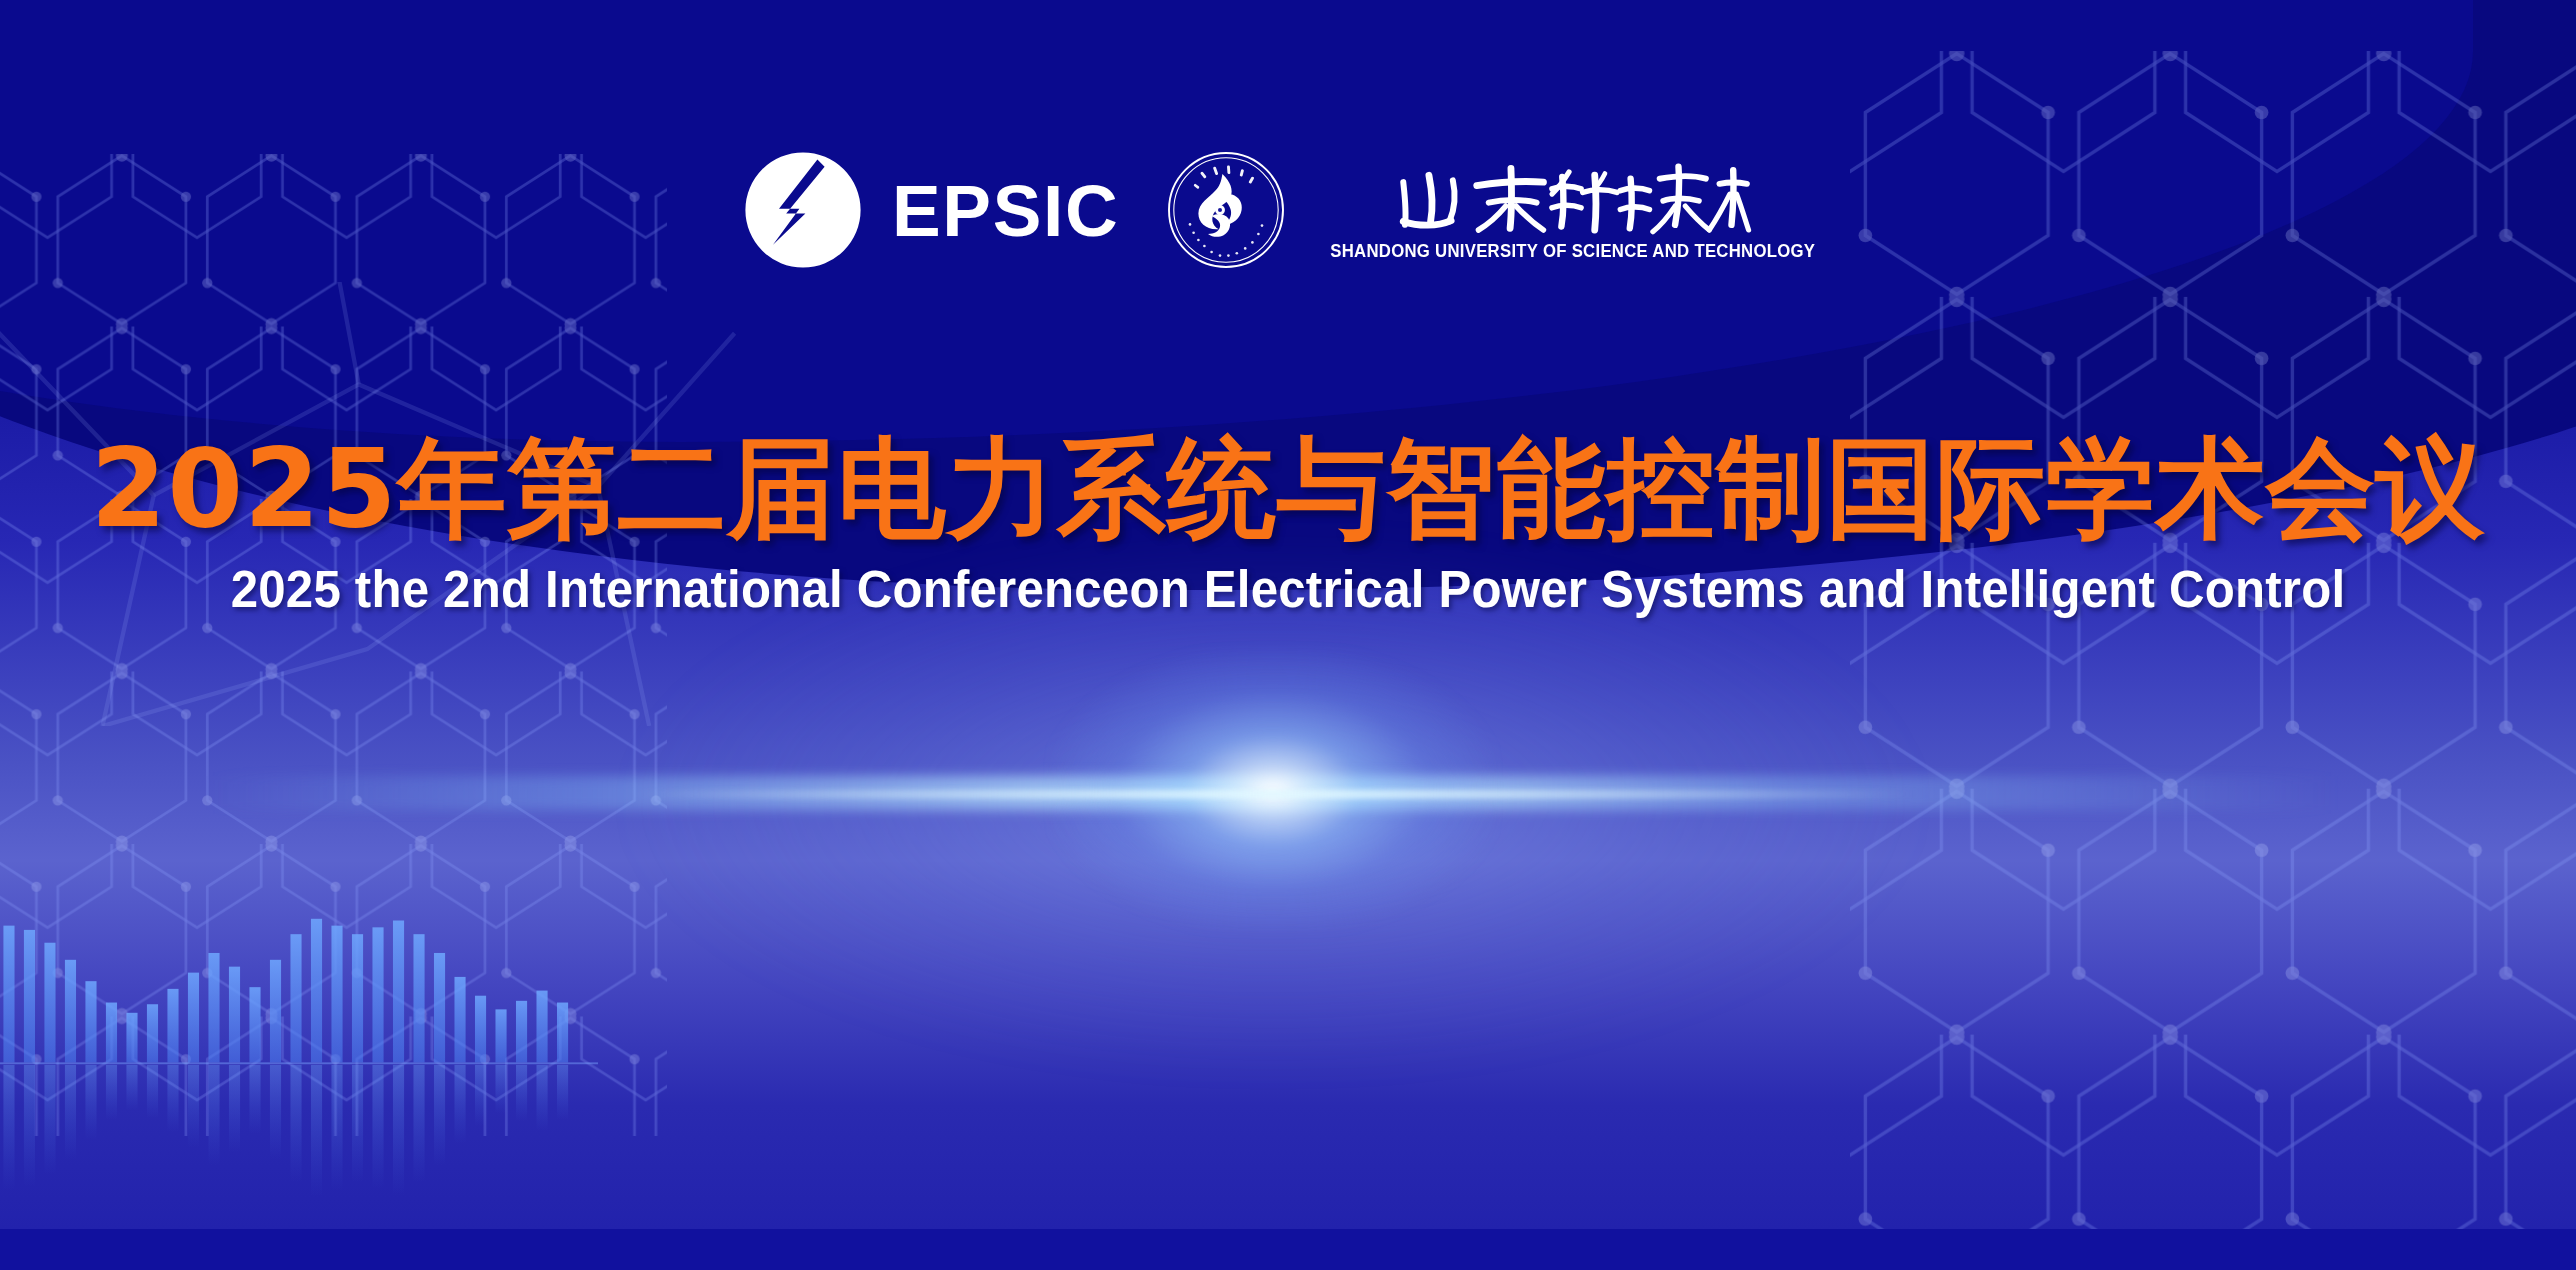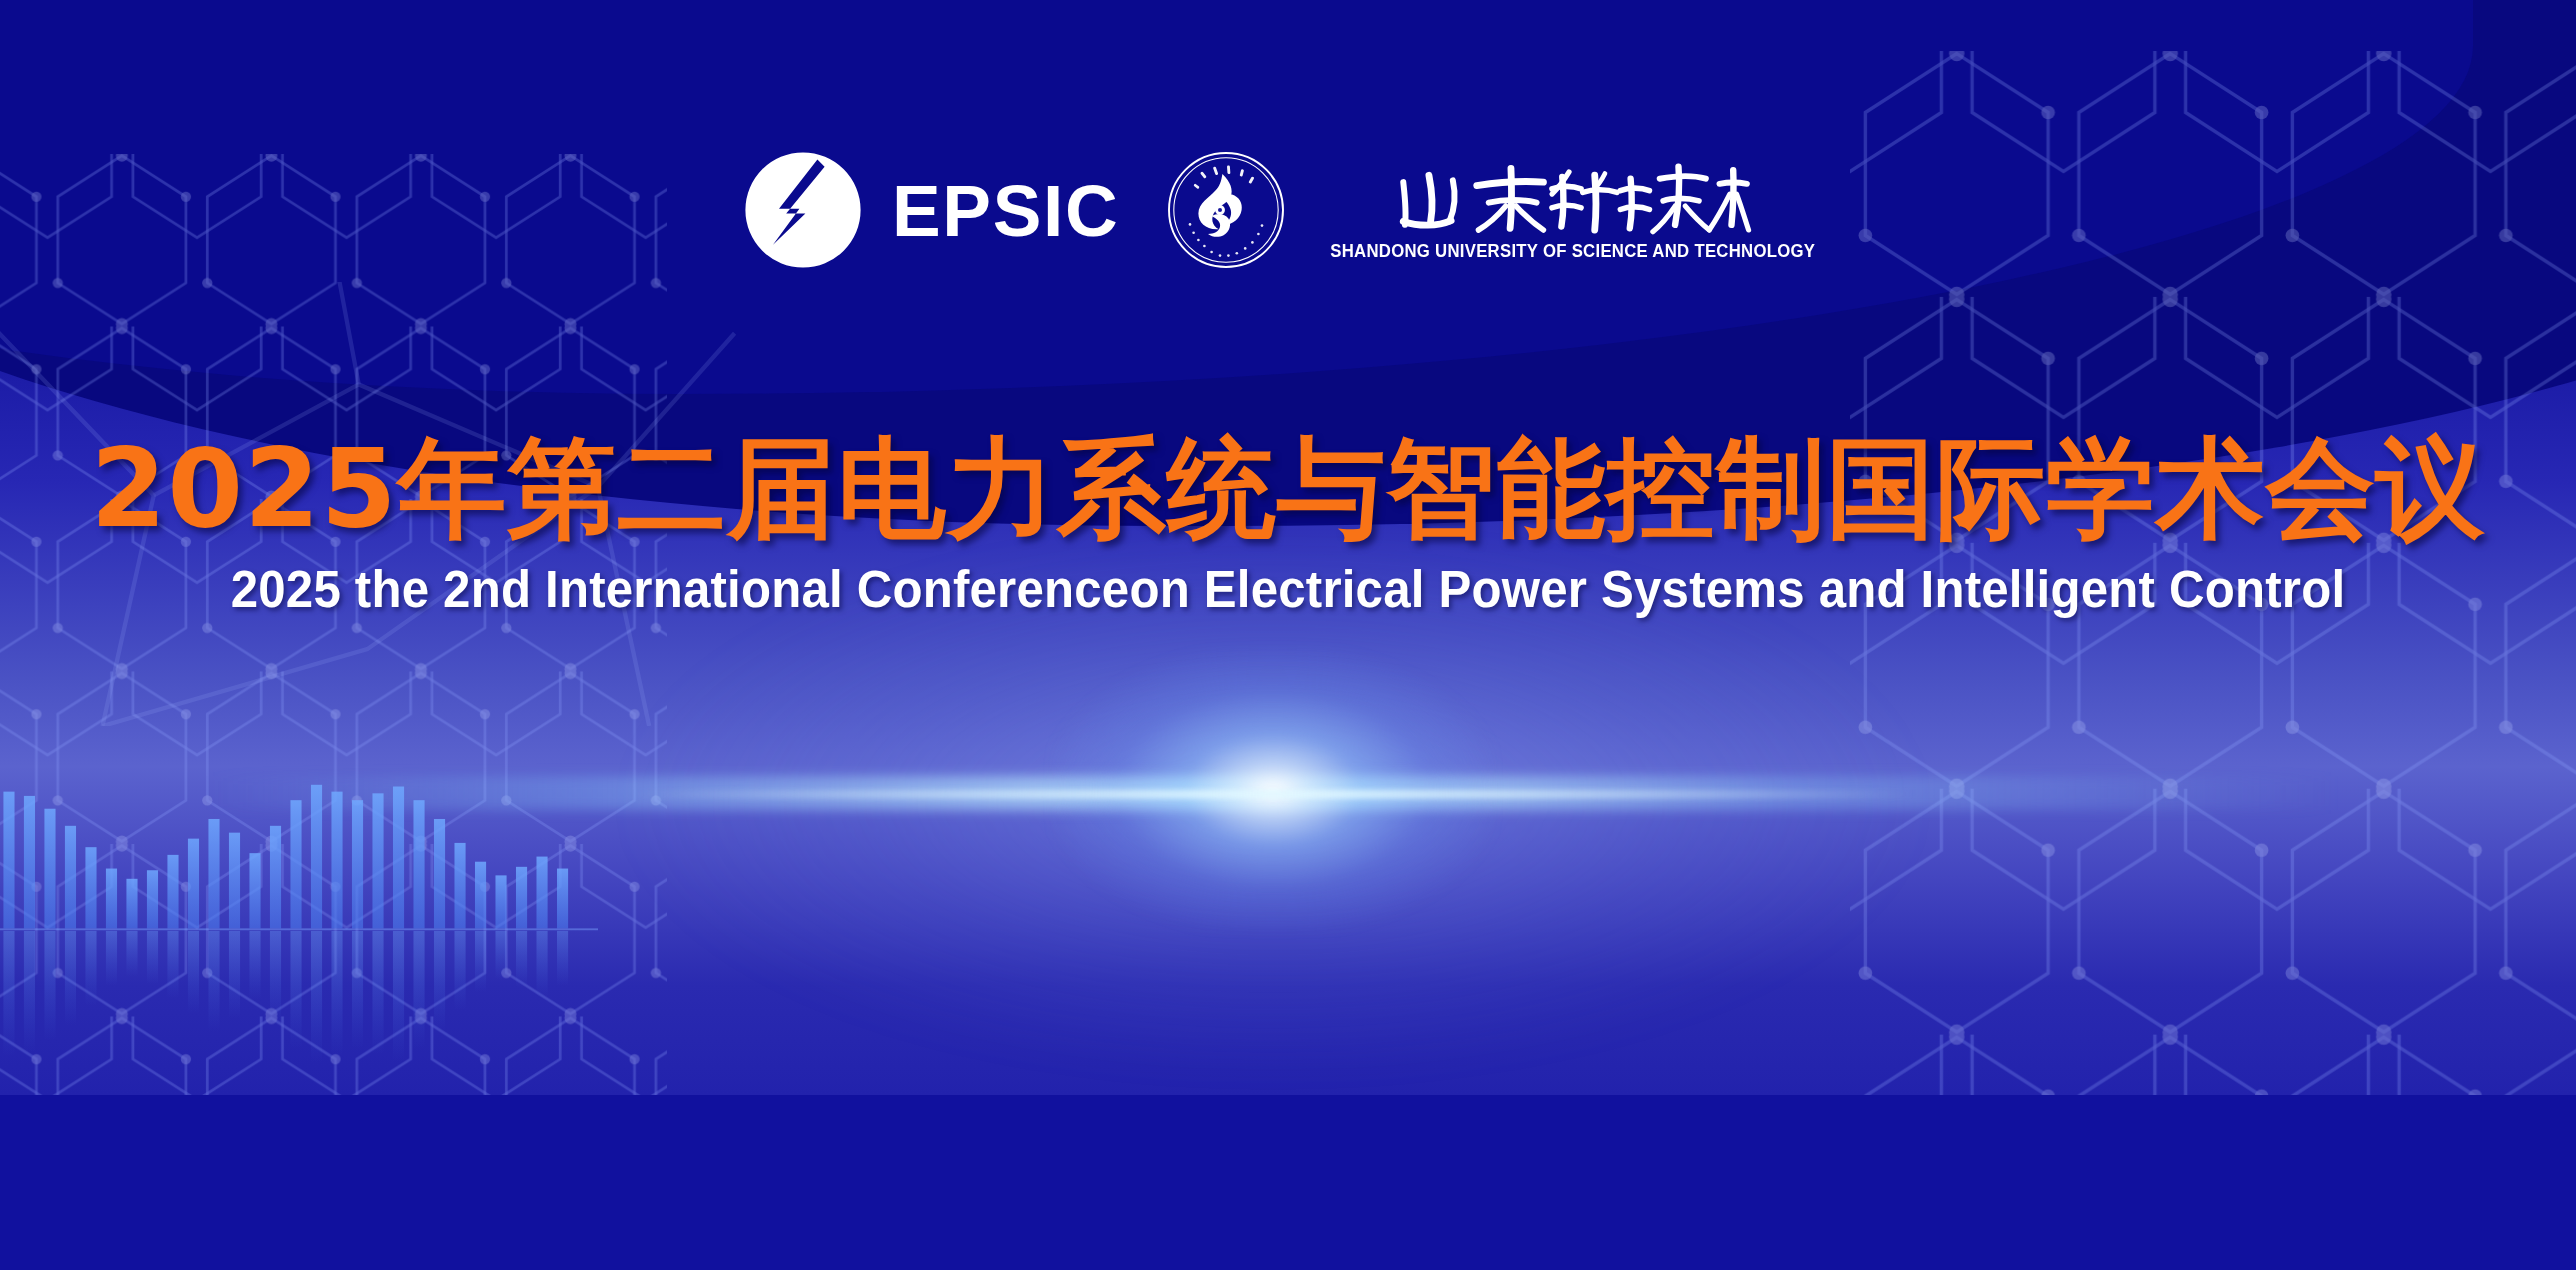--- a/index.html
+++ b/index.html
@@ -8,21 +8,21 @@
   }
   body {
     width: 2576px; height: 1271px;
     overflow: hidden;
     font-family: "Liberation Sans", sans-serif;
   }
 
   #banner {
     position: relative;
     width: 2576px;
-    height: 1095px;
+    height: 1229px;
     overflow: hidden;
     background: #2222ac;
   }
 
   
 
   
   .bg-base {
     position: absolute; inset: 0;
     background:

